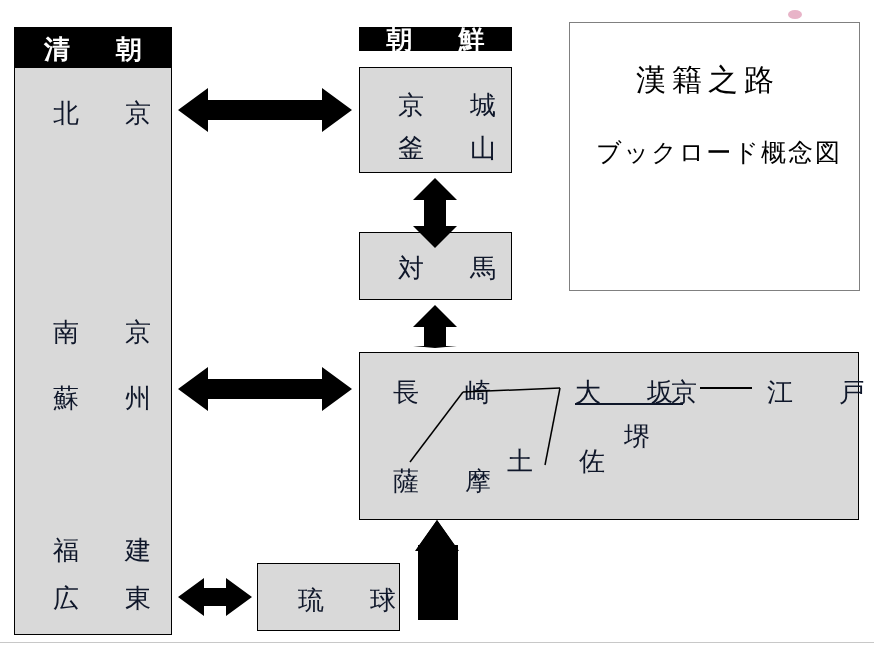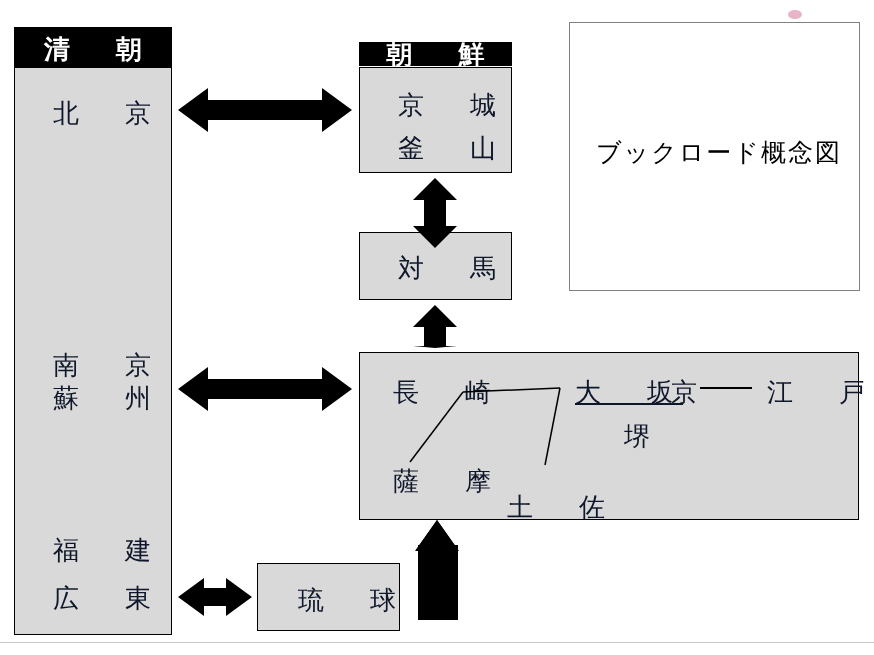--- a/index.html
+++ b/index.html
@@ -94,46 +94,47 @@
   }
 </style>
 </head>
 <body>
 
 <div id="canvas">
 
   <div class="hdr" style="left:14px; top:27px; width:158px; height:44px;">清　朝</div>
   <div class="box" style="left:14px; top:67px; width:158px; height:568px;"></div>
   <div class="celltext" style="left:43px; top:96px;">北　京</div>
-  <div class="celltext" style="left:43px; top:348px;text-align:center;">南　京</div>
+  <div class="celltext" style="left:43px; top:315px;text-align:center;">南　京</div>
   <div class="celltext" style="left:43px; top:381px;">蘇　州</div>
   <div class="celltext" style="left:43px; top:533px;">福　建</div>
   <div class="celltext" style="left:43px; top:581px;">広　東</div>
 
-  <div class="hdr" style="left:359px; top:27px; width:153px; height:24px;margin-top:15px;">朝　鮮</div>
+  <div class="hdr" style="left:359px; top:27px; width:153px; height:24px;">朝　鮮</div>
   <div class="box" style="left:359px; top:67px; width:153px; height:106px;"></div>
   <div class="celltext" style="left:388px; top:88px;">京　城</div>
   <div class="celltext" style="left:388px; top:131px;">釜　山</div>
 
   <div class="box" style="left:359px; top:232px; width:153px; height:68px;"></div>
   <div class="celltext" style="left:388px; top:251px;">対　馬</div>
 
   <div class="box" style="left:359px; top:352px; width:500px; height:168px;"></div>
   <div class="celltext" style="left:383px; top:375px;">長　崎</div>
   <div class="celltext" style="left:565px; top:375px;text-decoration:underline;">大　坂</div>
   <div class="celltext" style="left:661px; top:375px;">京</div>
   <div class="celltext" style="left:757px; top:375px;">江　戸</div>
   <div class="celltext" style="left:614px; top:419px;">堺</div>
   <div class="celltext" style="left:383px; top:464px;">薩　摩</div>
-  <div class="celltext" style="left:497px; top:490px;">土　佐</div>
+  <div class="celltext" style="left:497px; top:444px;">土　佐</div>
 
   <div class="box" style="left:257px; top:563px; width:143px; height:68px;"></div>
   <div class="celltext" style="left:288px; top:583px;">琉　球</div>
 
   <div class="titlebox" style="left:569px; top:22px; width:291px; height:269px;"></div>
+  <div class="title-main" style="left:630px; top:60px;">漢籍之路</div>
   <div class="title-sub" style="left:594px; top:136px;">ブックロード概念図</div>
 
   <div class="pinkdot" style="left:788px; top:10px;"></div>
 
   <svg class="arrow" width="874" height="655" style="left:0; top:0;" xmlns="http://www.w3.org/2000/svg">
 
     <g>
       <polygon points="178,110 208,88 208,100 322,100 322,88 352,110 322,132 322,120 208,120 208,132" fill="#000000"></polygon>
     </g>
 

